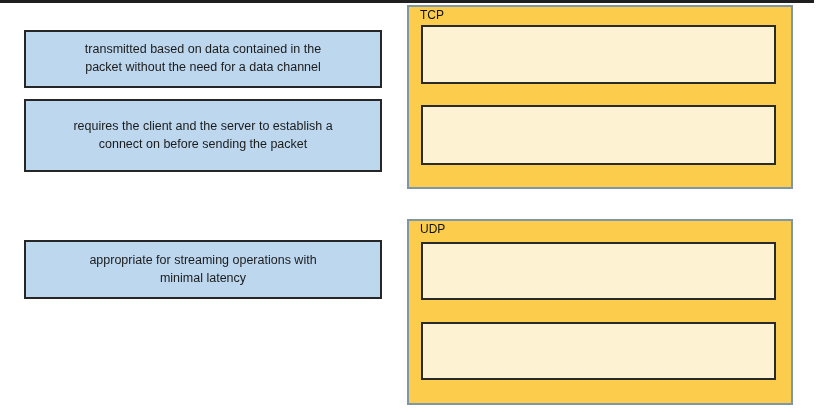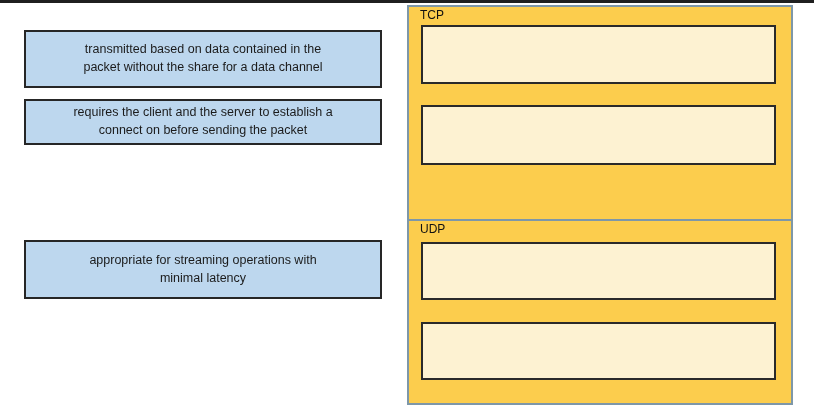--- a/index.html
+++ b/index.html
@@ -31,33 +31,33 @@
     cursor: grab;
   }
   .card-text {
     font-size: 12.5px;
     line-height: 1.42;
     color: #1b1b1b;
     white-space: pre-line;
     padding: 0 8px;
   }
   .card1 { top: 30px;  height: 58px; }
-  .card2 { top: 99px;  height: 46px; }
+  .card2 { top: 99px;  height: 73px; }
   .card3 { top: 170px; height: 59px; }
   .card4 { top: 240px; height: 59px; }
 
   .bin {
     position: absolute;
     left: 407px;
     width: 386px;
     box-sizing: border-box;
     background: #fccd4d;
     border: 2px solid #7e97a8;
   }
-  .bin-tcp { top: 5px;   height: 236px; }
+  .bin-tcp { top: 5px;   height: 184px; }
   .bin-udp { top: 194px; height: 186px; margin-top: 25px; }
   .bin-label {
     position: absolute;
     left: 11px; top: 1px;
     font-size: 12px;
     color: #111111;
   }
   .slot {
     position: absolute;
     left: 12px;
@@ -73,21 +73,21 @@
 </style>
 </head>
 <body>
 
 <div class="stage">
 
   <div class="top-line"></div>
 
   <div class="card card1">
     <span class="card-text">transmitted based on data contained in the
-packet without the share for a data channel</span>
+packet without the need for a data channel</span>
   </div>
 
   <div class="card card2">
     <span class="card-text">requires the client and the server to establish a
 connect on before sending the packet</span>
   </div>
 
 
   <div class="card card4">
     <span class="card-text">appropriate for streaming operations with

